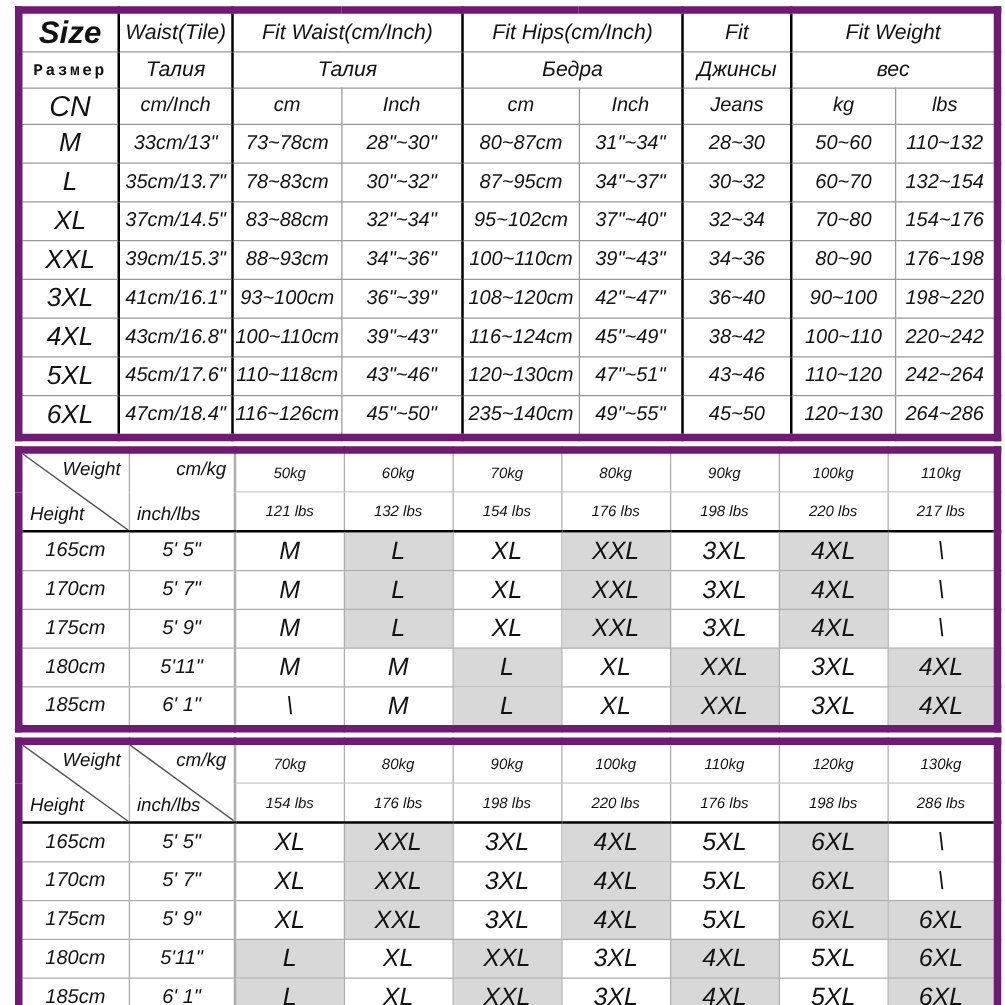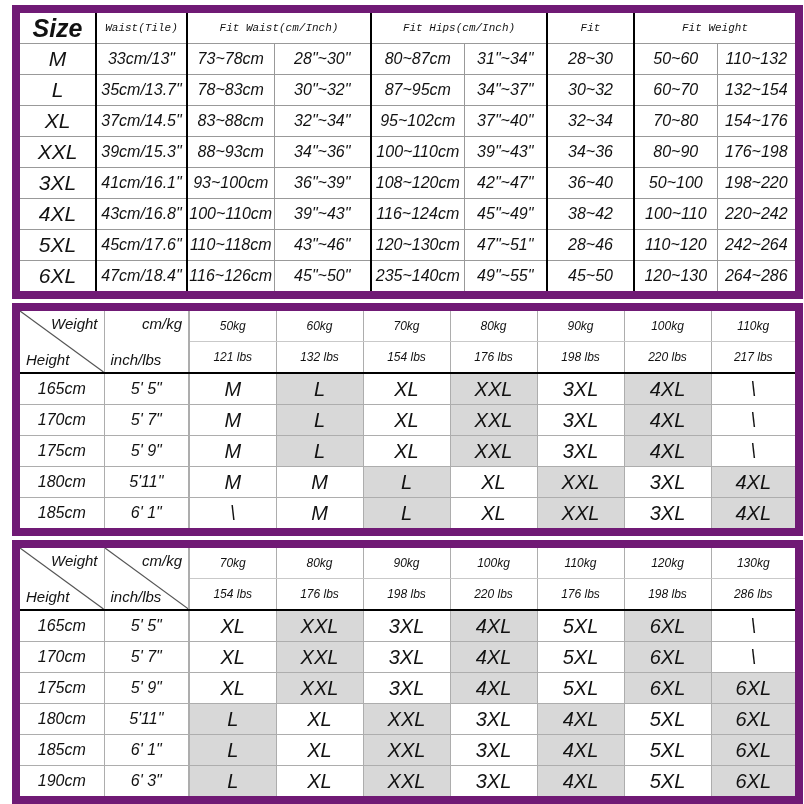--- a/index.html
+++ b/index.html
@@ -1,28 +1,28 @@
 <!DOCTYPE html>
 <html><head>
 <meta charset="utf-8">
 <style>
   html,body{margin:0;padding:0;}
   body{width:804px;height:804px;overflow:hidden;background:#ffffff;
        font-family:"Liberation Sans",sans-serif;color:#121212;}
   .wrap{padding:5px 0 0 12px;}
-  table{border-collapse:collapse;table-layout:fixed;width:783px;border:8px solid #701a75;}
+  table{border-collapse:collapse;table-layout:fixed;width:783px;border:6px solid #701a75;}
   td{border:1px solid #999;text-align:center;vertical-align:middle;font-style:italic;
      white-space:nowrap;overflow:hidden;padding:0;}
   .gap{height:4px;}
 
   
   .t1 td{height:30px;font-size:16px;}
   .t1 tr.hr2 td,.t1 tr.hr3 td{height:28px;}
   .t1 .h-size{font-size:25px;font-weight:bold;}
-  .t1 .h1c{font-size:11px;font-family:Liberation Mono, monospace;}
+  .t1 .h1c{font-size:17px;}
   .t1 .ru{font-style:normal;font-family:"Liberation Mono",monospace;font-weight:bold;
           font-size:13px;letter-spacing:2px;}
   .t1 .h2c{font-size:17px;}
   .t1 .cn{font-size:23px;}
   .t1 .h3c{font-size:16px;}
   .t1 .sz{font-size:21px;}
   .bl2{border-left:2px solid #000;}
 
   
   .mx td{height:30px;border-color:#adadad;}
@@ -59,20 +59,39 @@
     </colgroup>
     <tbody>
         <tr class="hr1">
       <td class="h-size">Size</td>
       <td class="h1c bl2">Waist(Tile)</td>
       <td class="h1c bl2" colspan="2">Fit Waist(cm/Inch)</td>
       <td class="h1c bl2" colspan="2">Fit Hips(cm/Inch)</td>
       <td class="h1c bl2">Fit</td>
       <td class="h1c bl2" colspan="2">Fit Weight</td>
     </tr>
+    <tr class="hr2">
+      <td class="ru">Размер</td>
+      <td class="h2c bl2">Талия</td>
+      <td class="h2c bl2" colspan="2">Талия</td>
+      <td class="h2c bl2" colspan="2">Бедра</td>
+      <td class="h2c bl2">Джинсы</td>
+      <td class="h2c bl2" colspan="2">вес</td>
+    </tr>
+    <tr class="hr3">
+      <td class="cn">CN</td>
+      <td class="h3c bl2">cm/Inch</td>
+      <td class="h3c bl2">cm</td>
+      <td class="h3c">Inch</td>
+      <td class="h3c bl2">cm</td>
+      <td class="h3c">Inch</td>
+      <td class="h3c bl2">Jeans</td>
+      <td class="h3c bl2">kg</td>
+      <td class="h3c">lbs</td>
+    </tr>
     <tr>
       <td class="sz">M</td>
       <td class="bl2">33cm/13"</td>
       <td class="bl2">73~78cm</td>
       <td>28"~30"</td>
       <td class="bl2">80~87cm</td>
       <td>31"~34"</td>
       <td class="bl2">28~30</td>
       <td class="bl2">50~60</td>
       <td>110~132</td>
@@ -111,42 +130,42 @@
       <td>176~198</td>
     </tr>
     <tr>
       <td class="sz">3XL</td>
       <td class="bl2">41cm/16.1"</td>
       <td class="bl2">93~100cm</td>
       <td>36"~39"</td>
       <td class="bl2">108~120cm</td>
       <td>42"~47"</td>
       <td class="bl2">36~40</td>
-      <td class="bl2">50~100</td>
+      <td class="bl2">90~100</td>
       <td>198~220</td>
     </tr>
     <tr>
       <td class="sz">4XL</td>
       <td class="bl2">43cm/16.8"</td>
       <td class="bl2">100~110cm</td>
       <td>39"~43"</td>
       <td class="bl2">116~124cm</td>
       <td>45"~49"</td>
       <td class="bl2">38~42</td>
       <td class="bl2">100~110</td>
       <td>220~242</td>
     </tr>
     <tr>
       <td class="sz">5XL</td>
       <td class="bl2">45cm/17.6"</td>
       <td class="bl2">110~118cm</td>
       <td>43"~46"</td>
       <td class="bl2">120~130cm</td>
       <td>47"~51"</td>
-      <td class="bl2">28~46</td>
+      <td class="bl2">43~46</td>
       <td class="bl2">110~120</td>
       <td>242~264</td>
     </tr>
     <tr>
       <td class="sz">6XL</td>
       <td class="bl2">47cm/18.4"</td>
       <td class="bl2">116~126cm</td>
       <td>45"~50"</td>
       <td class="bl2">235~140cm</td>
       <td>49"~55"</td>

